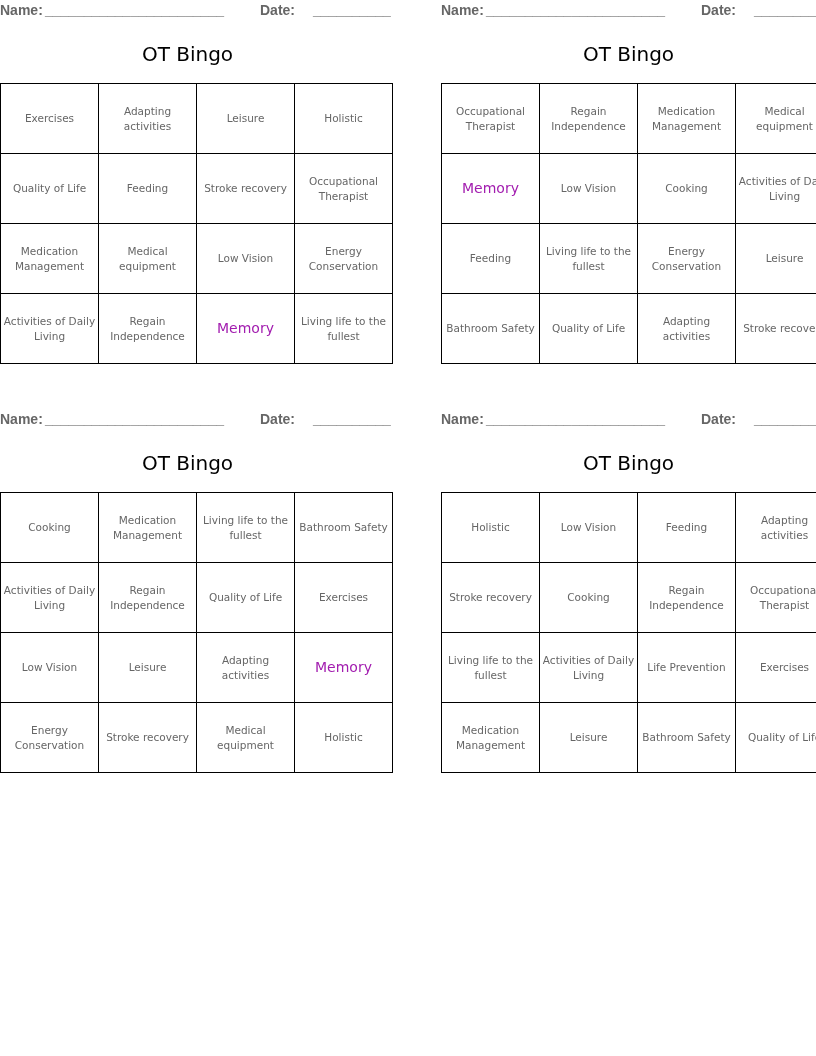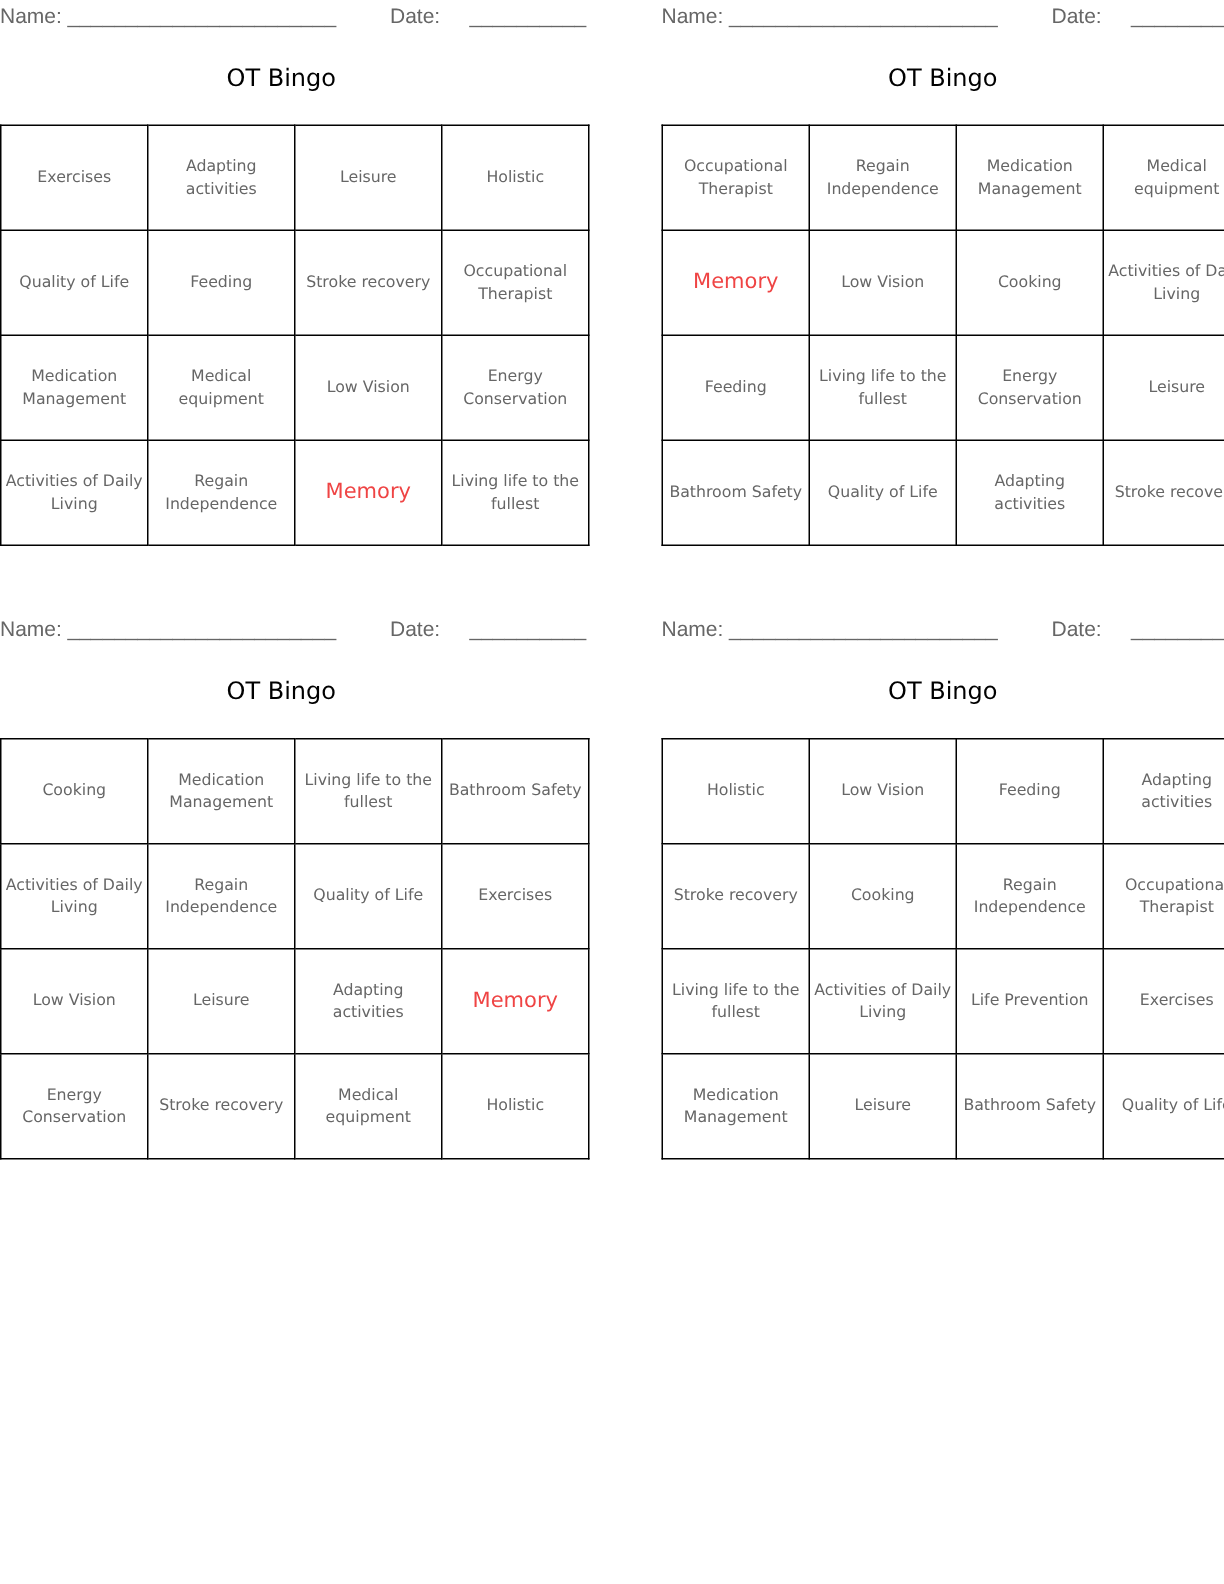--- a/index.html
+++ b/index.html
@@ -1,40 +1,40 @@
 <!DOCTYPE html>
 <html><head>
   <meta charset="utf-8">
   <style>
     html, body { margin: 0; padding: 0; background: #ffffff; }
     body { width: 816px; height: 1056px; position: relative; overflow: hidden; }
     .card { position: absolute; width: 375px; }
     .header-line {
       position: absolute; top: 2px; left: 0; width: 375px; height: 18px;
-      font-family: "Liberation Sans", sans-serif; font-size: 14px; color: #666666;
+      font-family: "Liberation Sans", sans-serif; font-size: 14px; color: #666666; font-weight: bold;
     }
     .name-label { position: absolute; left: 0; top: 0; }
     .name-blank { position: absolute; left: 45px; top: 0; text-align: center; }
     .date-label { position: absolute; left: 260px; top: 0; }
     .date-blank { position: absolute; left: 313px; top: 0; }
     .title {
       position: absolute; top: 42px; left: 0; width: 375px; text-align: center;
-      font-family: "DejaVu Sans", sans-serif; font-size: 16px; color: #000000;
+      font-family: "DejaVu Sans", sans-serif; font-size: 20px; color: #000000;
     }
     table.grid {
       position: absolute; top: 83px; left: 0;
       border-collapse: collapse; table-layout: fixed; width: 375px;
     }
     table.grid td {
       border: 1px solid #000000; height: 69px; width: 93px;
       text-align: center; vertical-align: middle; padding: 0 2px;
       font-family: "DejaVu Sans", sans-serif; font-size: 10.5px; line-height: 15px;
       color: #666666;
     }
-    table.grid td.big { font-size: 14px; color: #ef4444; }
+    table.grid td.big { font-size: 14px; color: #a21caf; }
     #card1 { left: 0; top: 0; }
     #card2 { left: 441px; top: 0; }
     #card3 { left: 0; top: 409px; }
     #card4 { left: 441px; top: 409px; }
   </style>
 </head>
 <body>
 
 <div id="card1" class="card-slot" style="position: absolute;">
   <div class="card" style="position: relative; left: 0px; top: 0px;">

